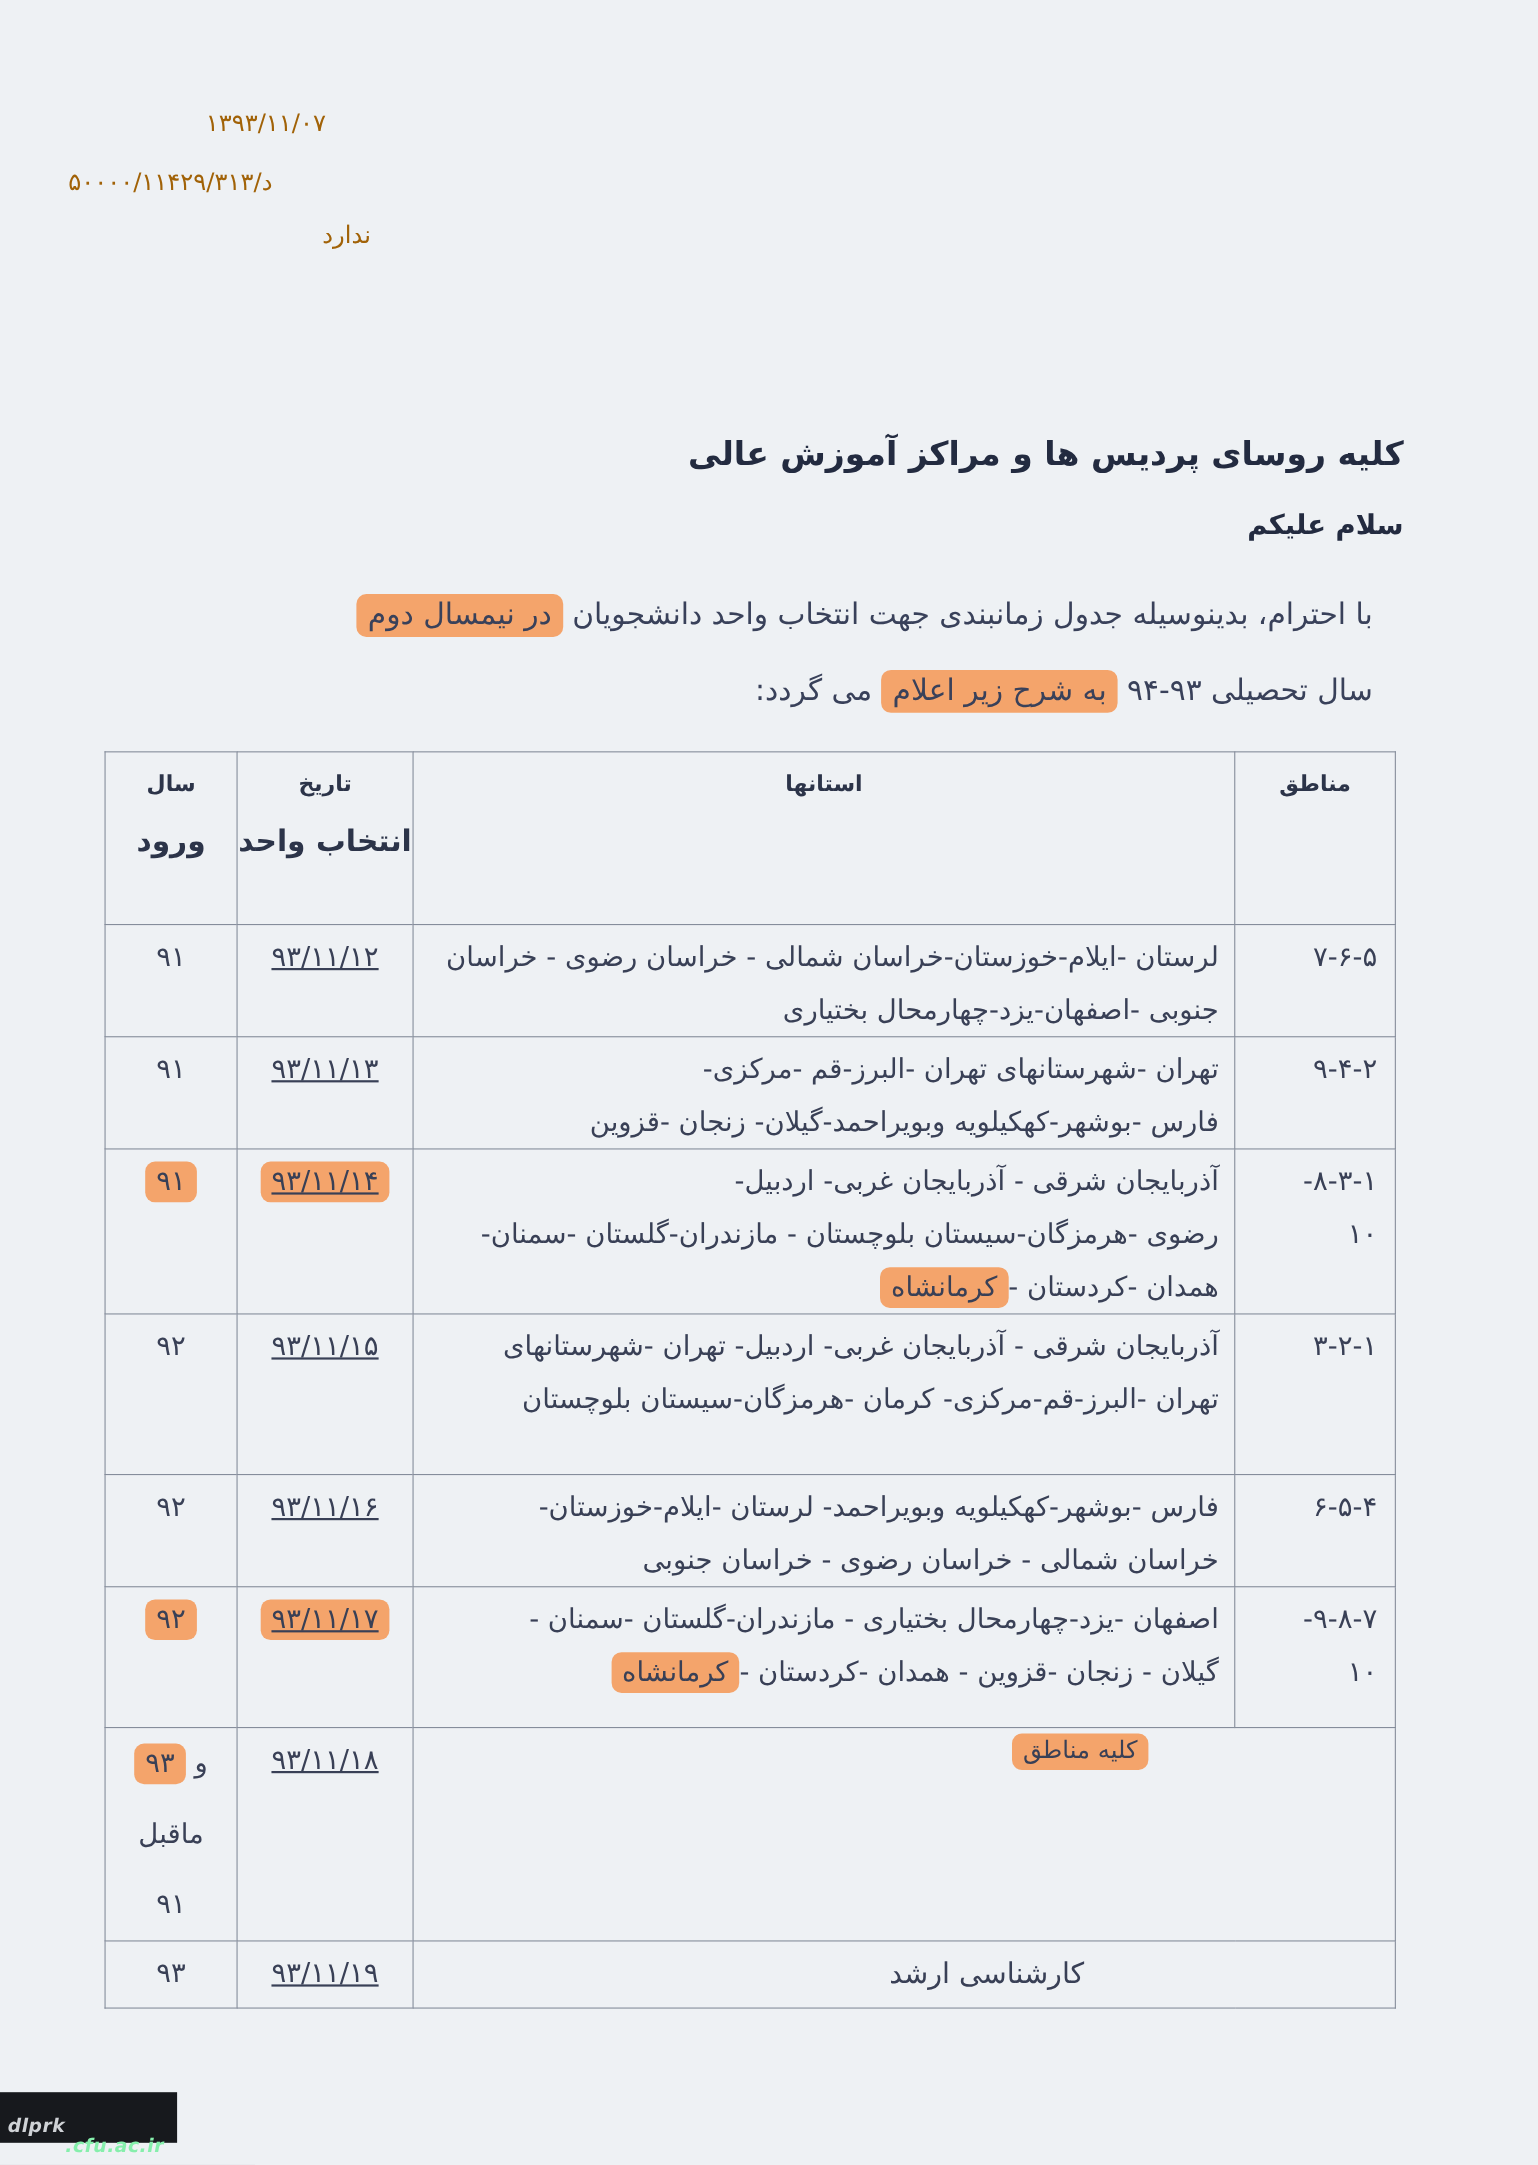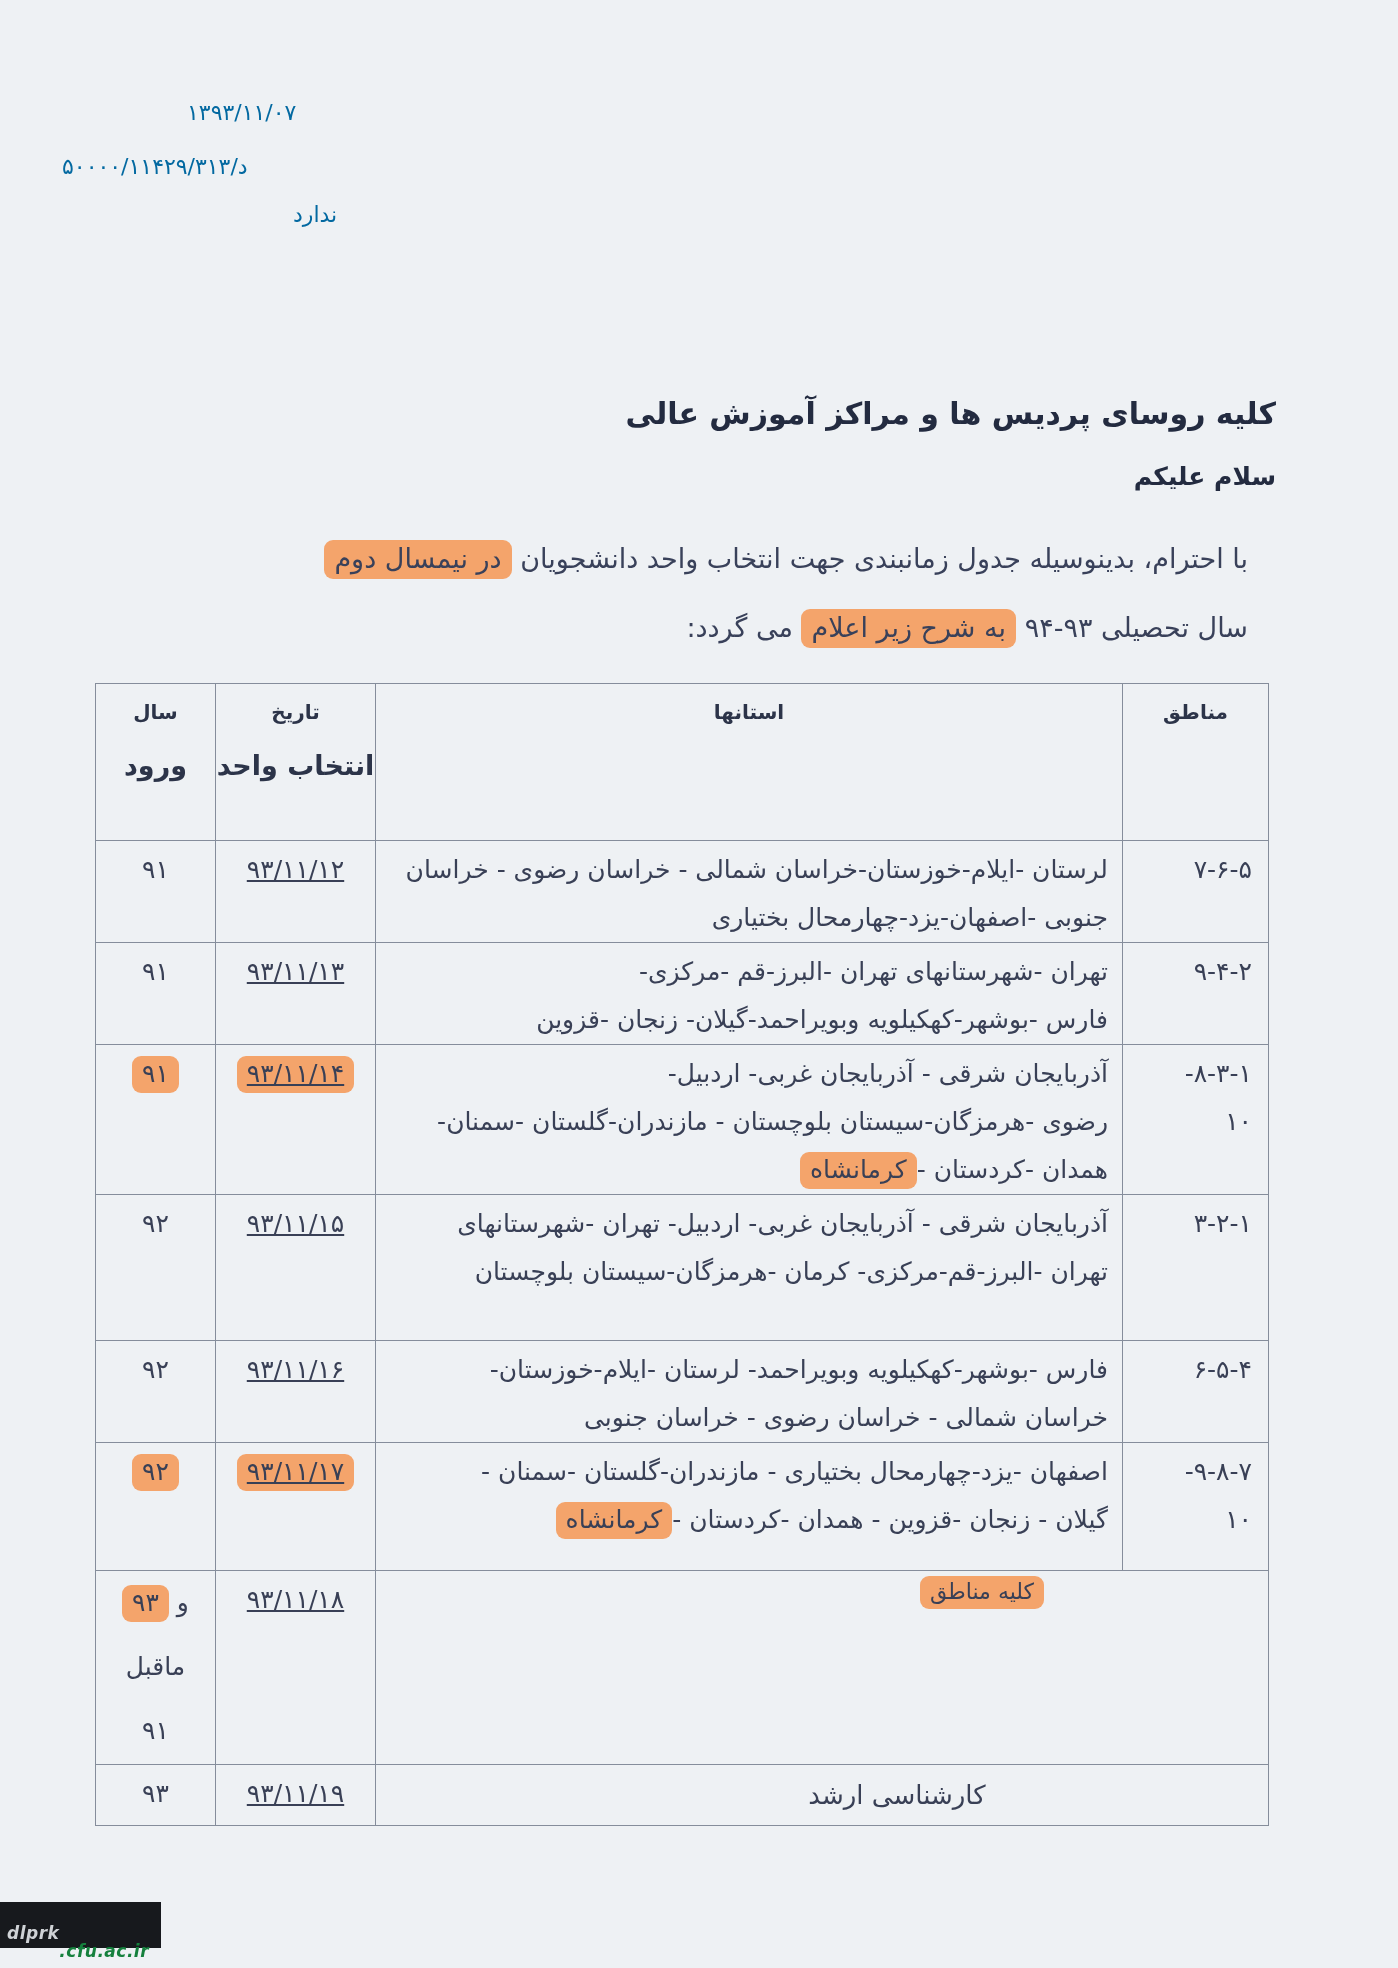--- a/index.html
+++ b/index.html
@@ -2,21 +2,21 @@
 <html lang="fa"><head>
 <meta charset="utf-8">
 <style>
   html,body{margin:0;padding:0;background:#dfe3e8;}
   .page{
     position:relative;width:1398px;height:1968px;margin:0 auto;
     background:#eef1f4;overflow:hidden;
     font-family:"DejaVu Sans",sans-serif;color:#3c4254;
   }
   
-  .lh{position:absolute;font-size:22px;color:#0369a1;}
+  .lh{position:absolute;font-size:22px;color:#a16207;}
   .lh-date{left:187px;top:100px;}
   .lh-number{left:62px;top:154px;}
   .lh-attachment{left:293px;top:202px;}
   
   .heading{position:absolute;right:122px;top:380px;direction:rtl;
            font-size:30px;font-weight:bold;color:#232b40;margin-top:16px;}
   .salutation{position:absolute;right:122px;top:462px;direction:rtl;
            font-size:25px;font-weight:bold;color:#232b40;}
   
   .para{position:absolute;direction:rtl;font-size:27px;color:#39415a;white-space:nowrap;}
@@ -48,21 +48,21 @@
   td.merged-cell{text-align:center;}
   td.mc-7{padding-top:8px;padding-left:320px;font-size:22px;}
   td.mc-8{vertical-align:middle;padding-left:150px;font-size:26px;}
   
   .watermark{
     position:absolute;left:0;top:1902px;height:30px;background:#17191d;
     display:flex;align-items:center;padding:16px 12px 0 7px;
     font-style:italic;font-weight:bold;font-size:17px;letter-spacing:.5px;
   }
   .wm1{color:#cfd2d6;}
-  .wm2{color:#15803d;margin-top:35px;}
+  .wm2{color:#86efac;margin-top:35px;}
 </style>
 </head>
 <body>
 
 <div class="page">
 
   <div class="lh lh-date" dir="ltr">۱۳۹۳/۱۱/۰۷</div>
   <div class="lh lh-number" dir="ltr">د/۵۰۰۰۰/۱۱۴۲۹/۳۱۳</div>
   <div class="lh lh-attachment">ندارد</div>
 

